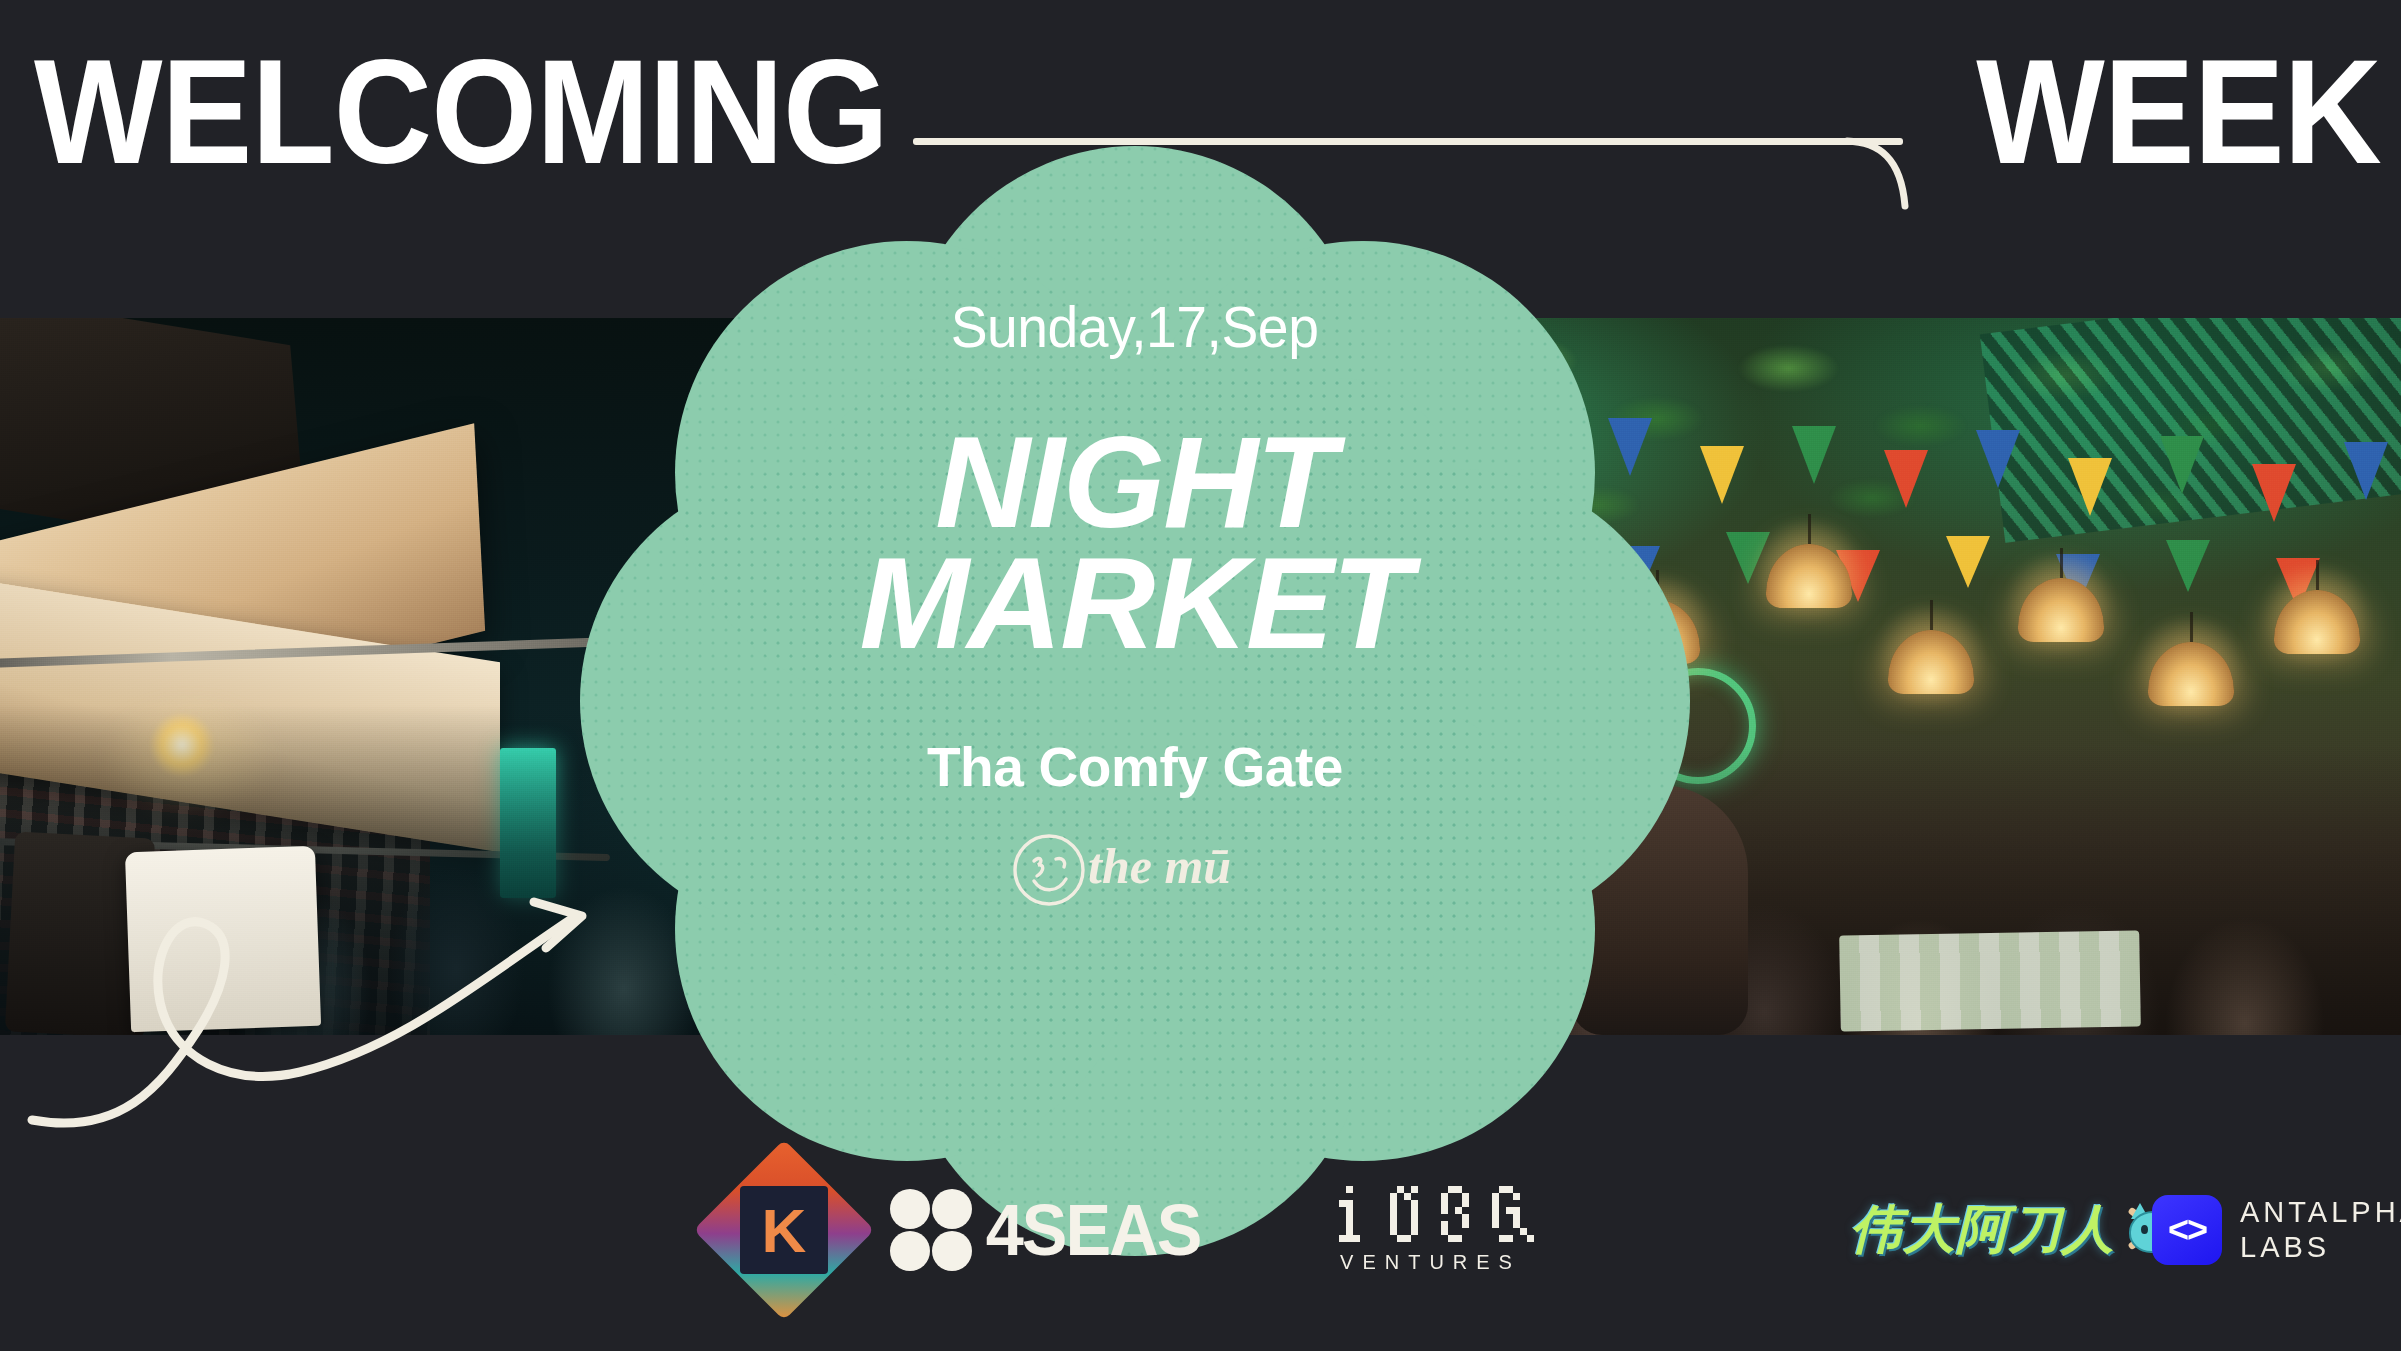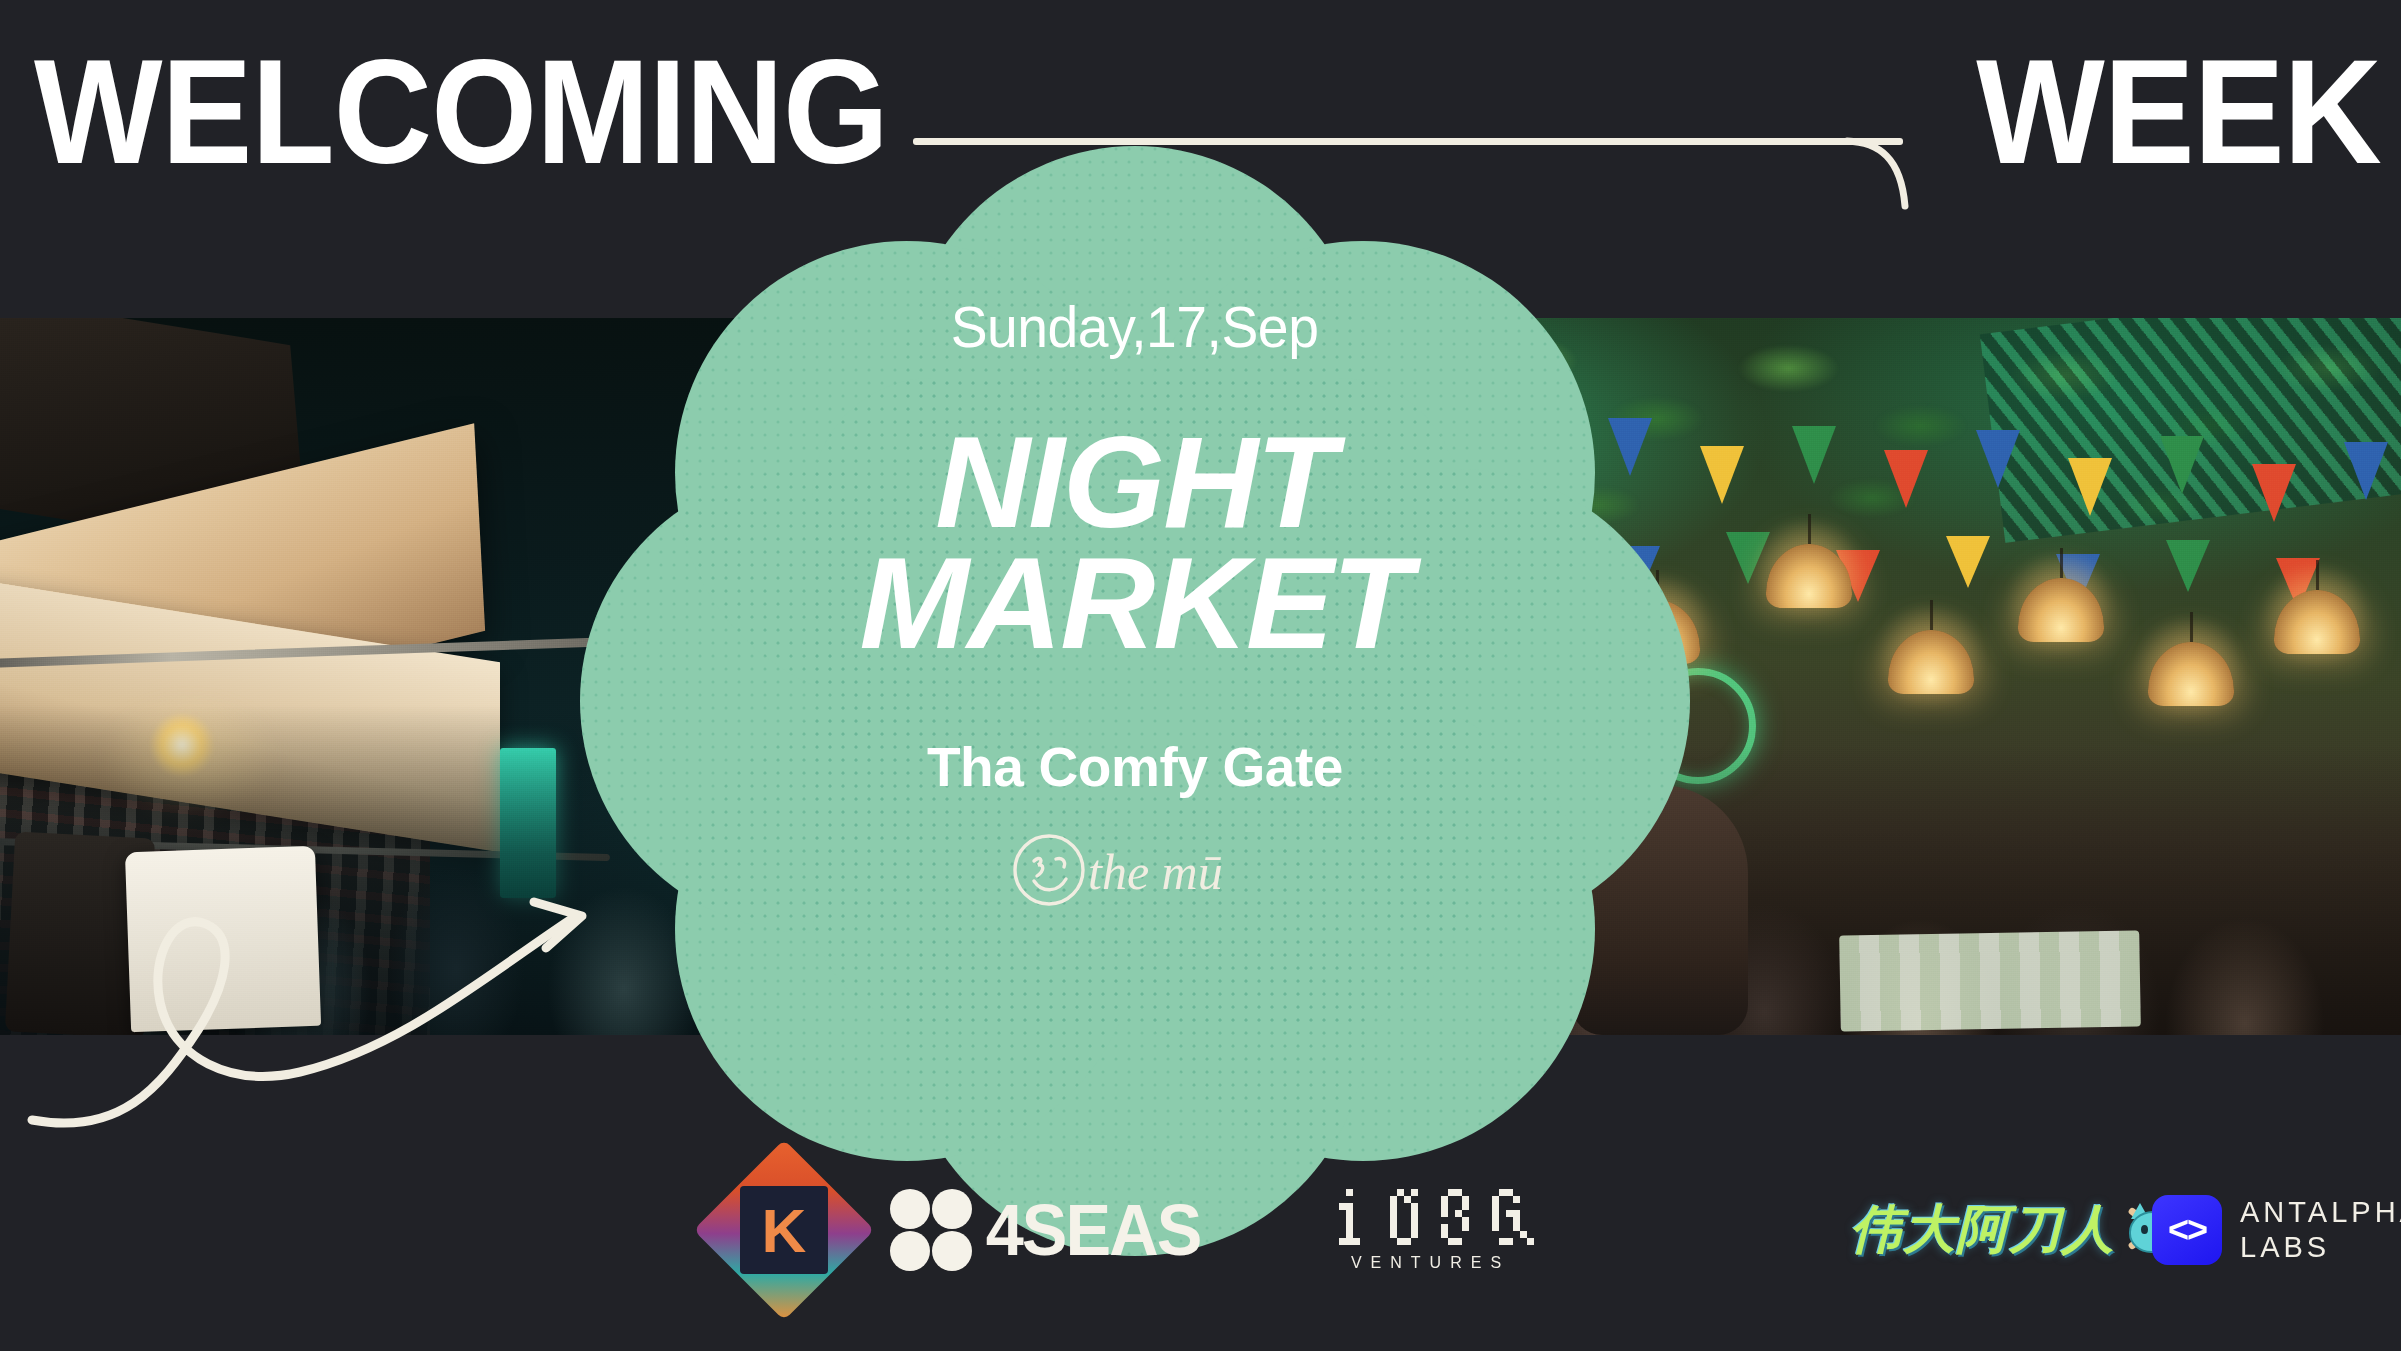--- a/index.html
+++ b/index.html
@@ -322,21 +322,21 @@
     transform:scaleX(1.02);
   }
   .ft-place {
     margin-top:70px;
     font-size:55px;
     font-weight:bold;
     letter-spacing:-0.4px;
   }
   .ft-logo {
     margin-top:32px;
-    display:flex; align-items:flex-end; 
+    display:flex; align-items:flex-start; font-weight:bold;
   }
   .mu-face { display:block; }
   .mu-word { display:block; }
 
   
   .swirl {
     position:absolute;
     left:10px; top:820px;
     width:650px; height:320px;
     z-index:6;
@@ -408,21 +408,21 @@
     letter-spacing:-2px; transform:scaleX(0.95);
   }
 
   
   .pv-wrap { display:flex; flex-direction:column; align-items:center; }
   .pv-pixels { display:flex; gap:7px; align-items:flex-end; }
   .pv-glyph { position:relative; width:44px; height:56px; }
   .pv-px { position:absolute; width:7px; height:7px; background:#F2EFE6; }
   .pv-sub {
     margin-top:9px;
-    font-size:16px; color:#F2EFE6;
+    font-size:20px; color:#F2EFE6;
     letter-spacing:9px;
     font-weight:500;
   }
 
   
   .dj-torii { position:relative; width:84px; height:66px; margin-right:16px; }
   .dj-text {
     font-size:72px; font-weight:bold; letter-spacing:-1px;
     transform:scaleX(0.96);
   }

